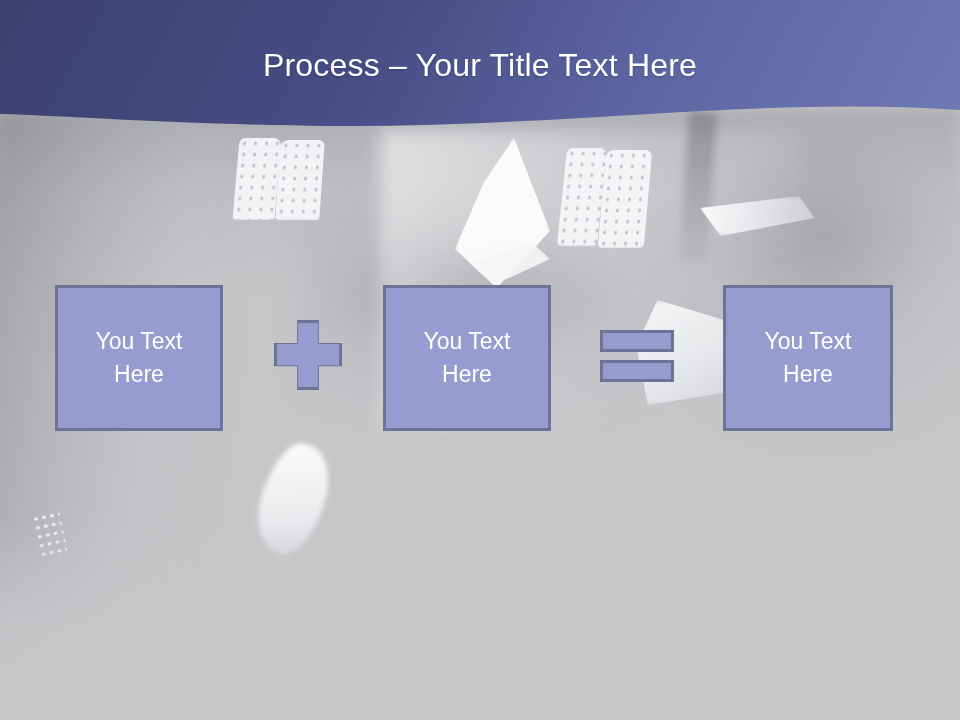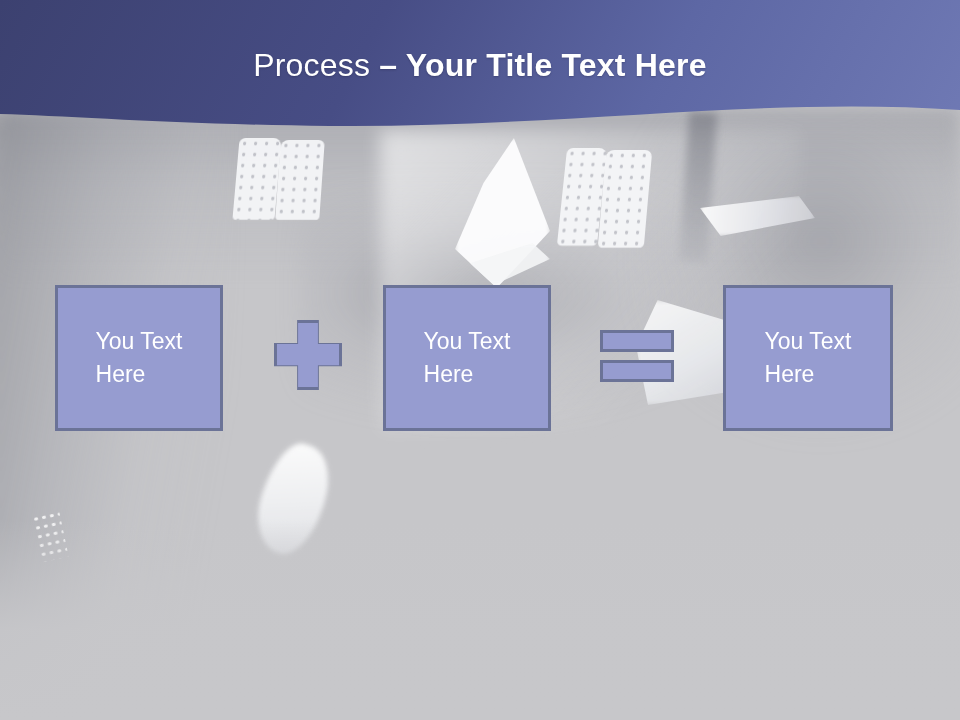--- a/index.html
+++ b/index.html
@@ -174,34 +174,35 @@
     width: 960px;
     text-align: center;
     color: #ffffff;
     font-size: 32px;
     line-height: 40px;
     letter-spacing: .2px;
     white-space: nowrap;
     text-shadow: 0 1px 2px rgba(25,28,55,.30);
   }
   .header-title .t-strong { font-weight: normal; }
-  .header-title .t-rest  { font-weight: bold; margin-top: 8px; }
+  .header-title .t-rest  { font-weight: normal; margin-top: 8px; }
 
   
   .proc-box {
     position: absolute;
     box-sizing: border-box;
     background: #969cd0;
     border: 3px solid #6b7397;
     display: flex;
     align-items: center;
     justify-content: center;
     color: #ffffff;
     font-size: 23px;
     line-height: 33px;
+    text-align: center;
     white-space: pre-line;
   }
   #box-1 { left: 55px;  top: 285px; width: 168px; height: 146px; }
   #box-2 { left: 383px; top: 285px; width: 168px; height: 146px; }
   #box-3 { left: 723px; top: 285px; width: 170px; height: 146px; }
   .plus-wrap { position: absolute; left: 274px; top: 320px; width: 68px; height: 70px; }
   .plus-outer {
     position: absolute; inset: 0;
     background: #6b7397;
     clip-path: polygon(34% 0%, 66% 0%, 66% 33%, 100% 33%, 100% 66%,

